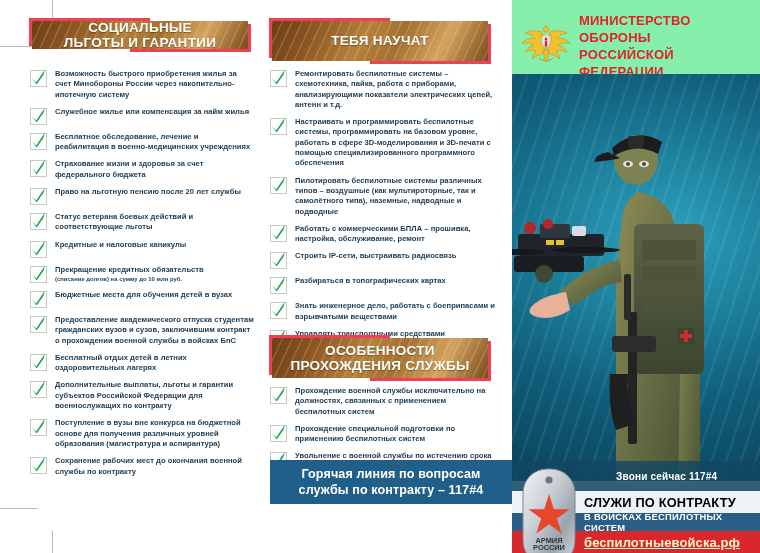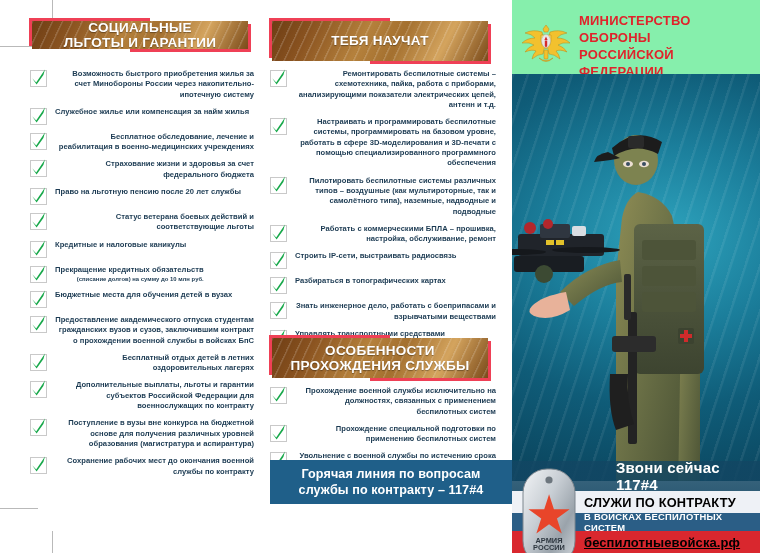--- a/index.html
+++ b/index.html
@@ -84,21 +84,20 @@
     width: 3px; height: 100%;
     background: #ef4056;
   }
 
   
   .list { position: absolute; }
   .item {
     display: flex;
     align-items: flex-start;
     margin-bottom: 7px;
-    text-align: right;
   }
   .check-box {
     flex: 0 0 auto;
     width: 15px;
     height: 15px;
     border: 1px solid #c9c9c9;
     background: #ffffff;
     margin-right: 8px;
     margin-top: 1px;
     position: relative;
@@ -196,33 +195,33 @@
     display: flex; align-items: center;
   }
   .cta-row4 {
     position: absolute;
     left: 0; top: 70px; width: 248px; height: 22px;
     background: #d9272e;
     display: flex; align-items: center;
   }
   .cta-t1 {
     margin-left: 104px;
-    color: #ffffff; font-weight: bold; font-size: 15px; letter-spacing: 0.2px;
+    color: #ffffff; font-weight: bold; font-size: 10px; letter-spacing: 0.2px;
   }
   .cta-t2 {
     margin-left: 72px;
     color: #000000; font-weight: bold; font-size: 12.8px; letter-spacing: 0.2px;
   }
   .cta-t3 {
     margin-left: 72px;
     color: #ffffff; font-weight: bold; font-size: 9.4px; letter-spacing: 0.25px;
   }
   .cta-t4 {
     margin-left: 72px;
-    color: #000000; font-weight: bold; font-size: 13px;
+    color: #fef9c3; font-weight: bold; font-size: 13px;
     text-decoration: underline; letter-spacing: 0.1px;
   }
   .dogtag {
     position: absolute;
     left: 9px; top: 6px;
     width: 56px; height: 100px;
     z-index: 3;
   }
 </style>
 </head>

